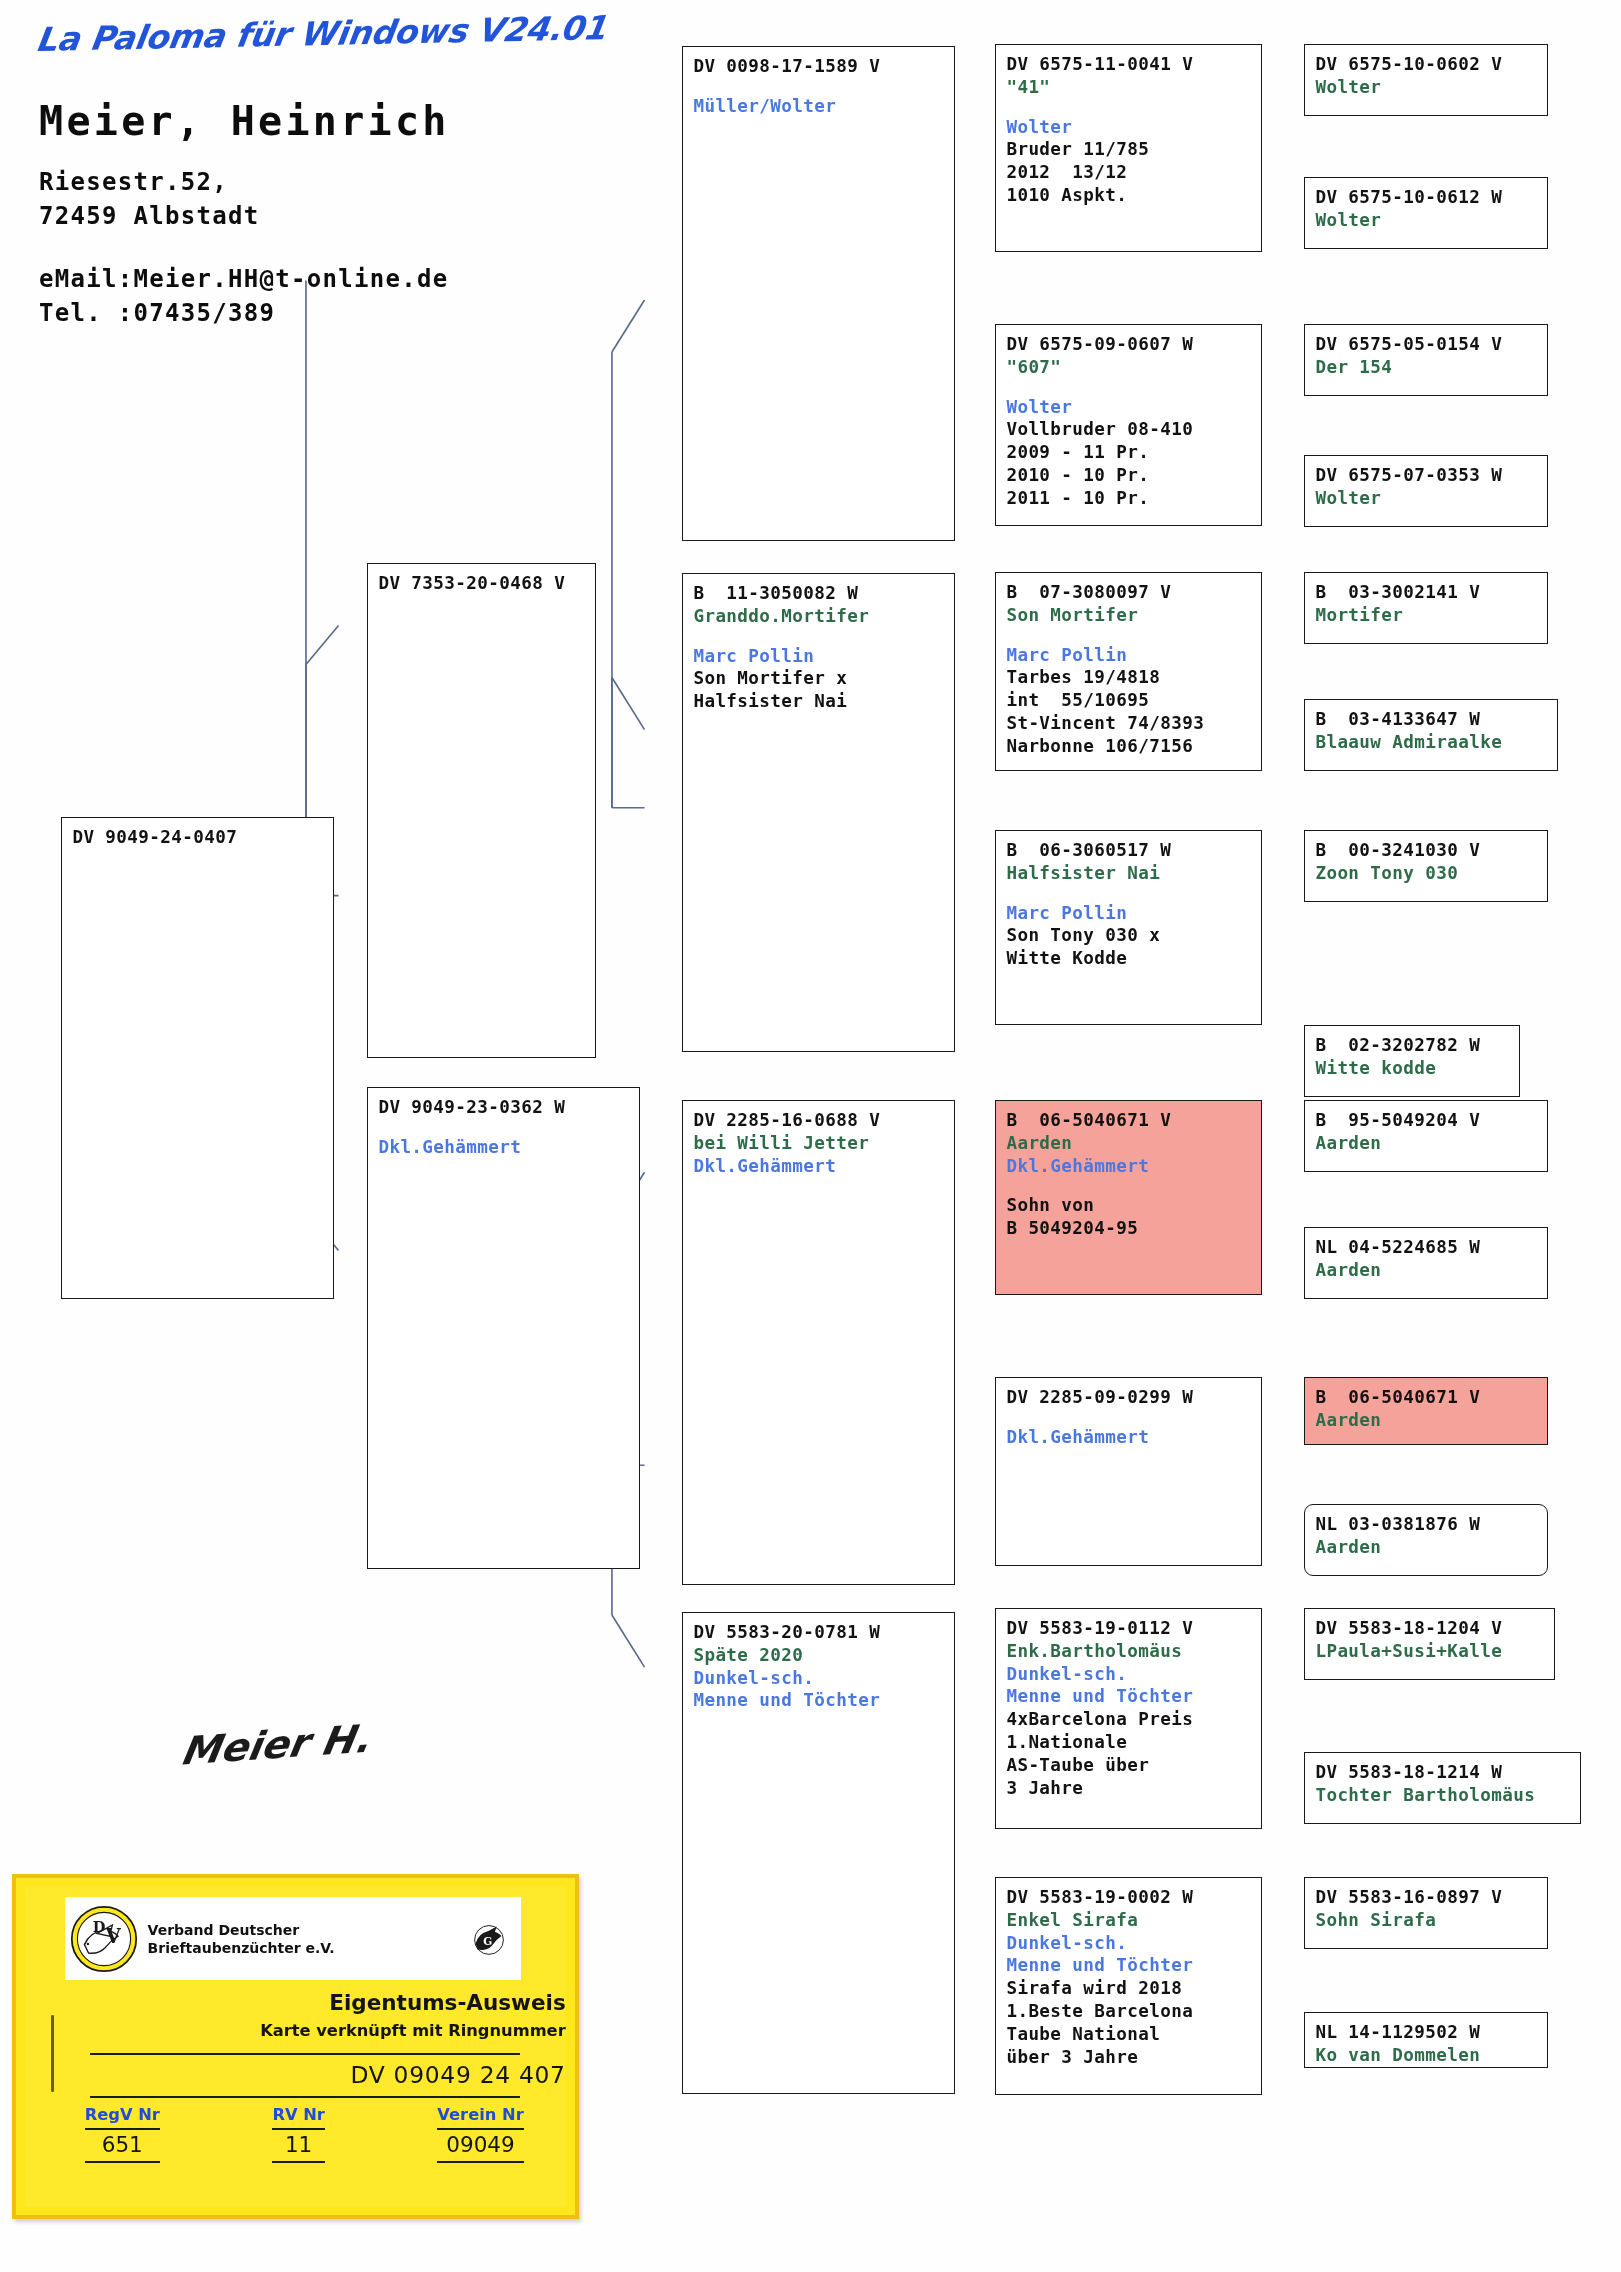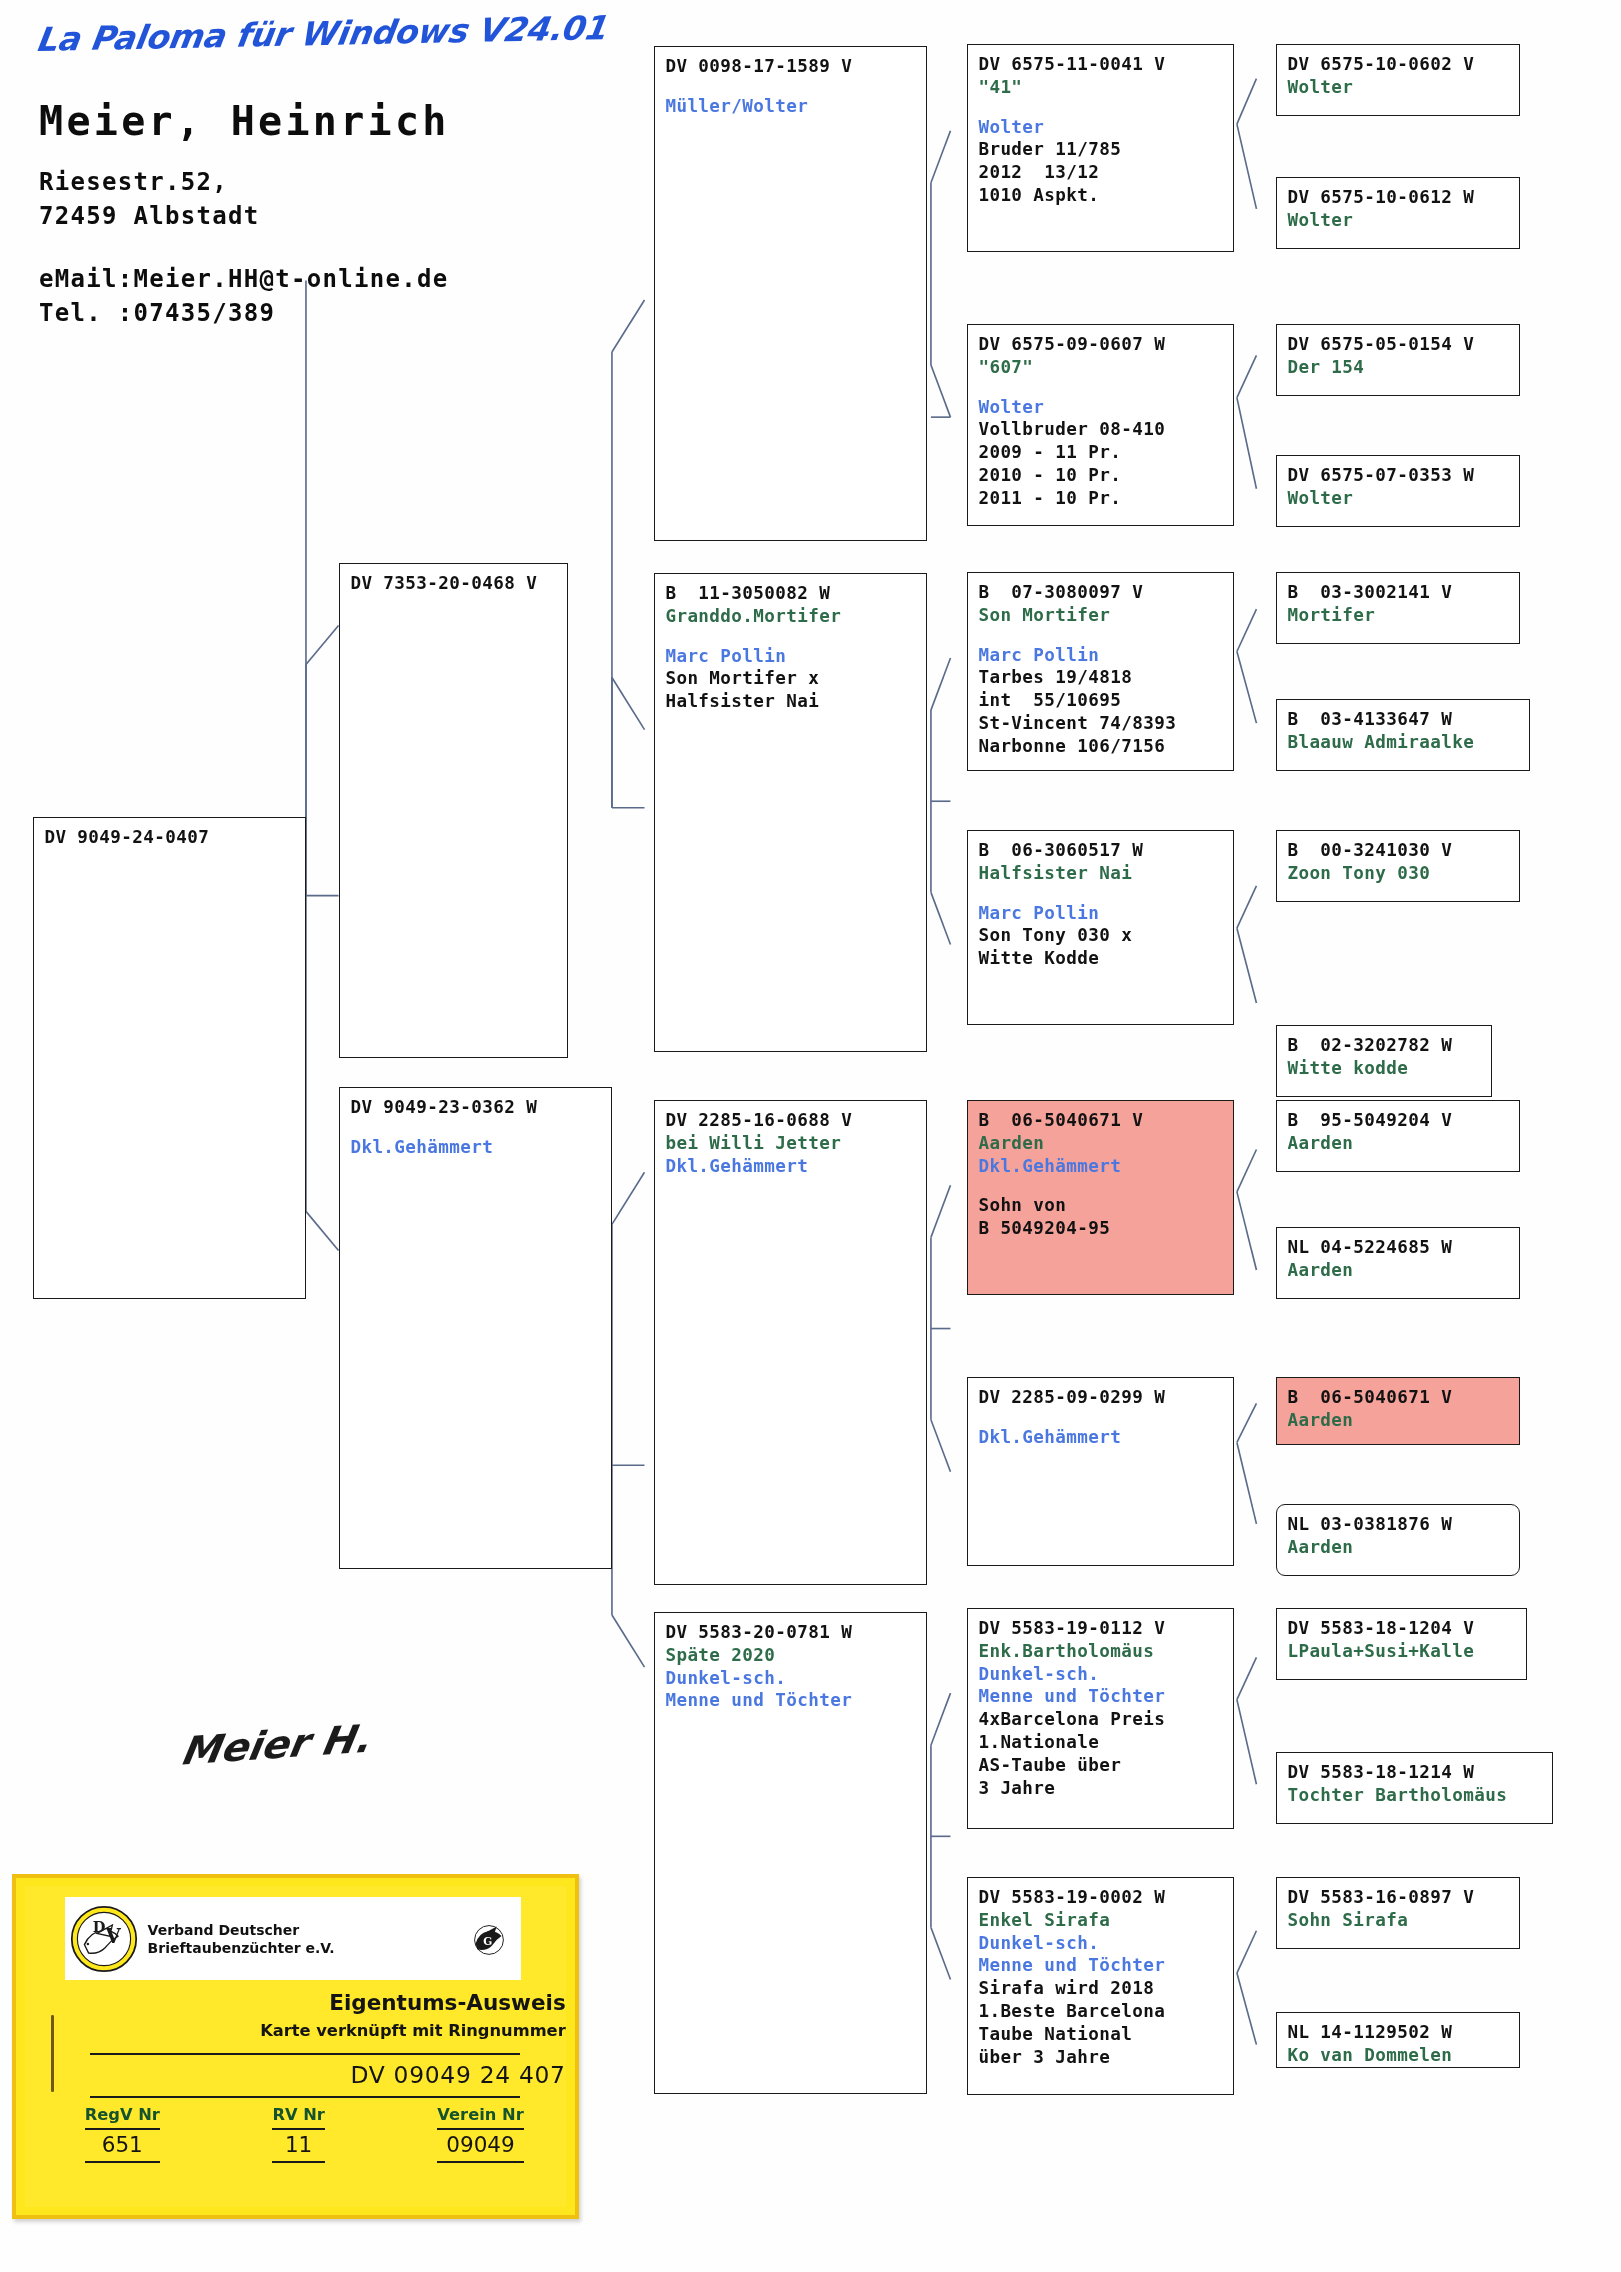--- a/index.html
+++ b/index.html
@@ -50,20 +50,21 @@
   #owner-contact { margin-top: 29px; }
 
   
   .pbox {
     position: absolute;
     box-sizing: border-box;
     border: 1.3px solid #1a1a1a;
     background: #ffffff;
     padding: 7.8px 9px 6.5px 10.4px;
     overflow: hidden;
+    margin-left: 28px;
   }
   .pbox.pink { background: #f5a29b; }
   .pline {
     font-size: 17.6px;
     font-weight: bold;
     line-height: 1.30;
     letter-spacing: 0.4px;
     white-space: pre;
   }
   .c-black { color: #121212; }
@@ -162,21 +163,21 @@
     position: absolute;
     left: 60px; right: 42px; top: 219px;
     display: flex;
     justify-content: space-between;
   }
   .vdb-field { text-align: center; }
   .vdb-flabel {
     font-family: "DejaVu Sans", "Liberation Sans", sans-serif;
     font-weight: bold;
     font-size: 16.3px;
-    color: #14532d;
+    color: #1d4ed8;
     white-space: nowrap;
   }
   .vdb-fline { height: 2px; background: #1a1a1a; margin: 3.9px 0 2.6px; }
   .vdb-fval {
     font-family: "DejaVu Sans", "Liberation Sans", sans-serif;
     font-size: 21.5px;
     color: #141414;
   }
   #vdb-pin {
     position: absolute;

